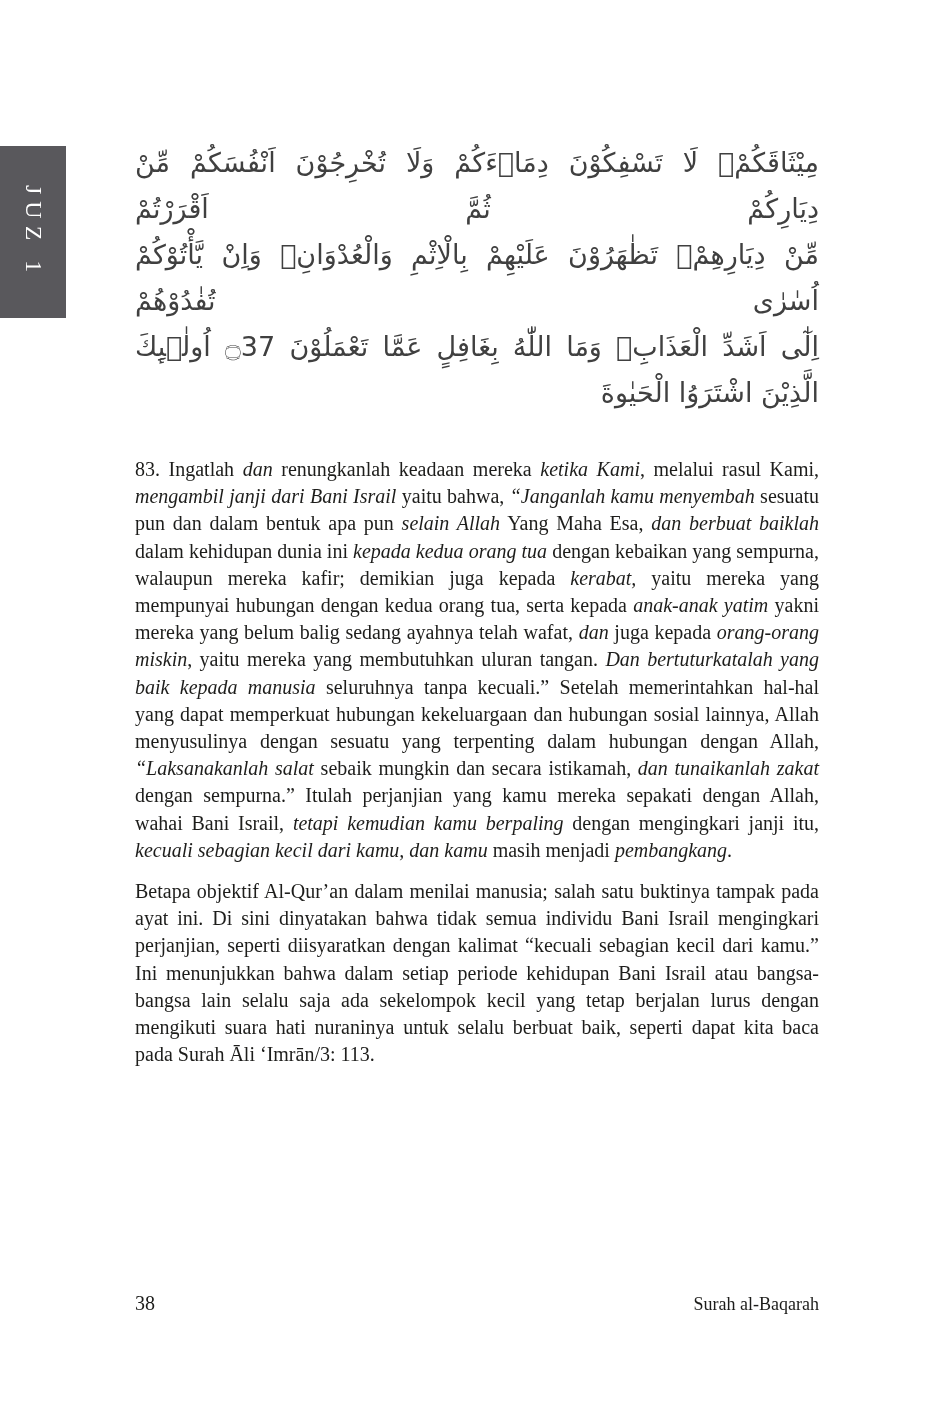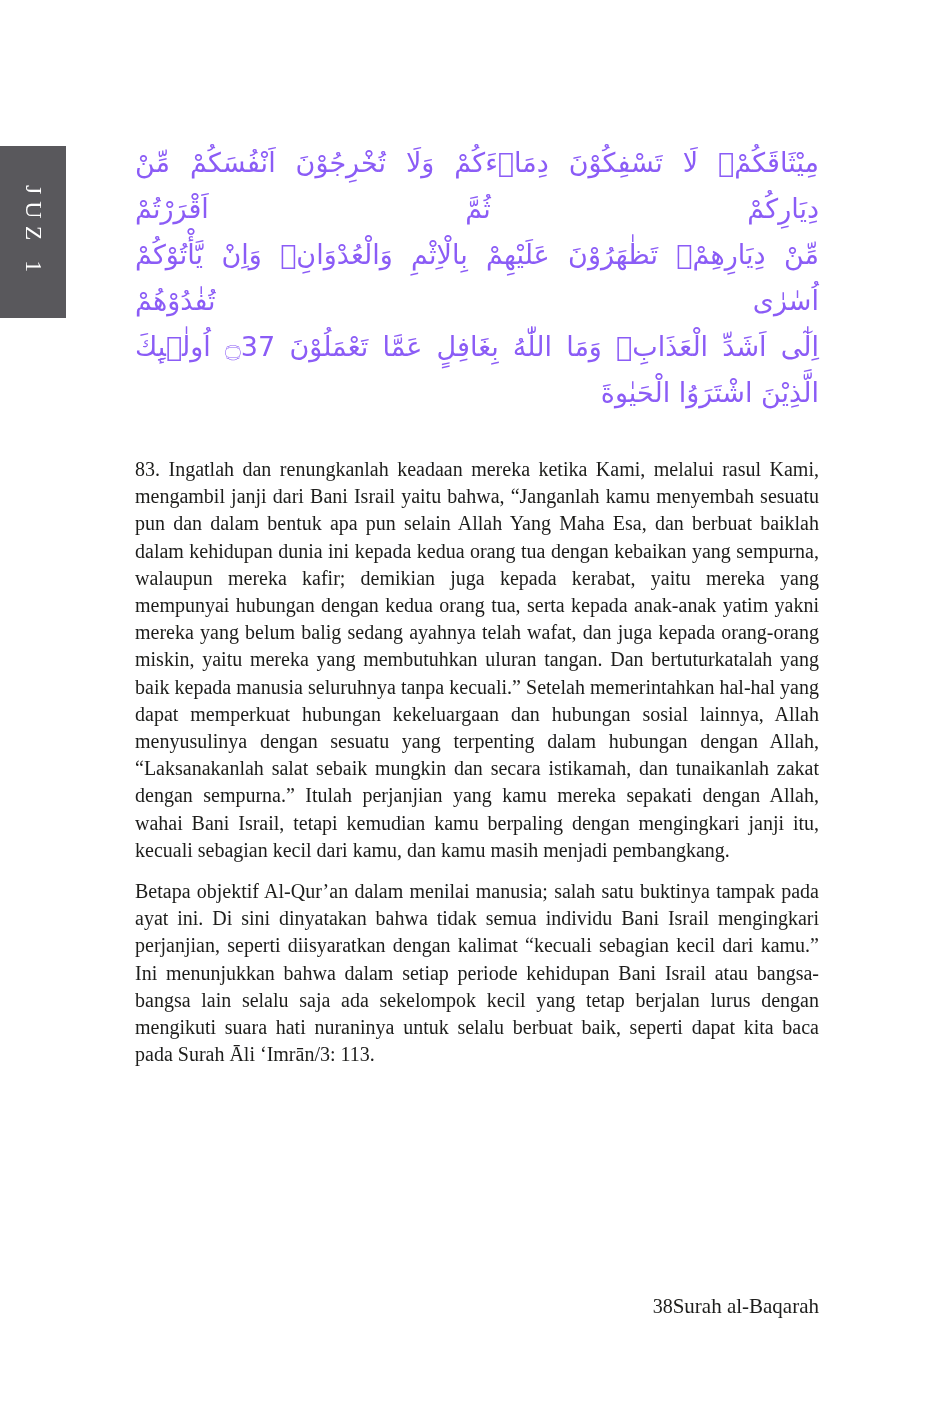--- a/index.html
+++ b/index.html
@@ -35,50 +35,50 @@
     left: 135px; top: 140px;
     width: 684px;
   }
 
   .arabic-block {
     direction: rtl;
     unicode-bidi: embed;
     font-family: "DejaVu Sans", sans-serif;
     font-size: 27px;
     line-height: 46px;
-    color: #8b5cf6;
+    color: #404040;
     margin-bottom: 40px;
   }
   .arabic-line {
     text-align: justify;
     text-align-last: justify;
   }
   .arabic-line:last-child {
     text-align-last: right;
   }
 
   .para {
     font-size: 20px;
     line-height: 27.2px;
     text-align: justify;
     margin-bottom: 14px;
     color: #1d1d1b;
   }
-  .it { }
+  .it { font-style: italic; }
 
   .footer {
     position: absolute;
     left: 135px; top: 1270px;
     width: 684px;
     display: flex;
-    justify-content: flex-end;
+    justify-content: space-between;
     align-items: baseline;
   }
   .page-number { font-size: 20px; }
-  .surah-name { font-size: 21px; margin-top: 24px; }
+  .surah-name { font-size: 18px; margin-top: 24px; }
 </style>
 </head>
 <body>
 
 <div class="page">
 
   <div class="juz-tab">
     <span class="juz-label">JUZ 1</span>
   </div>
 

